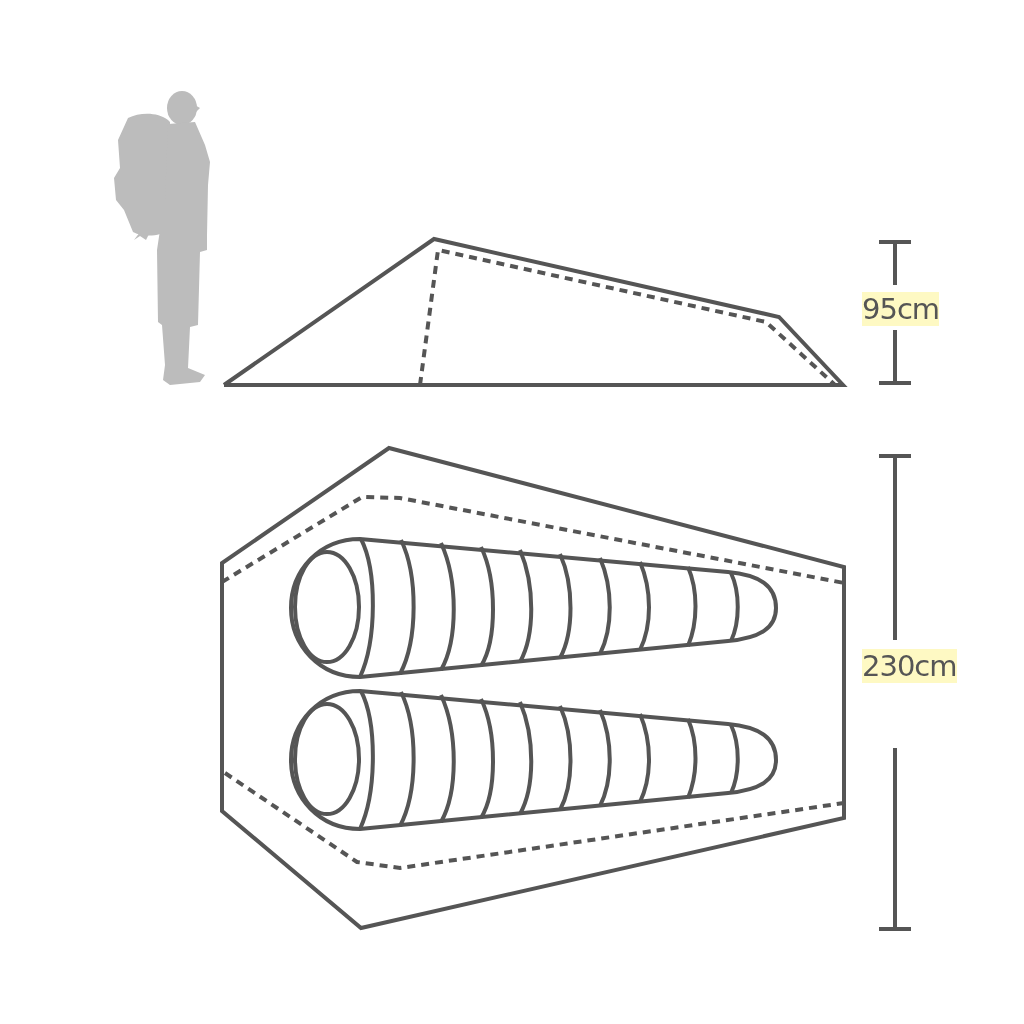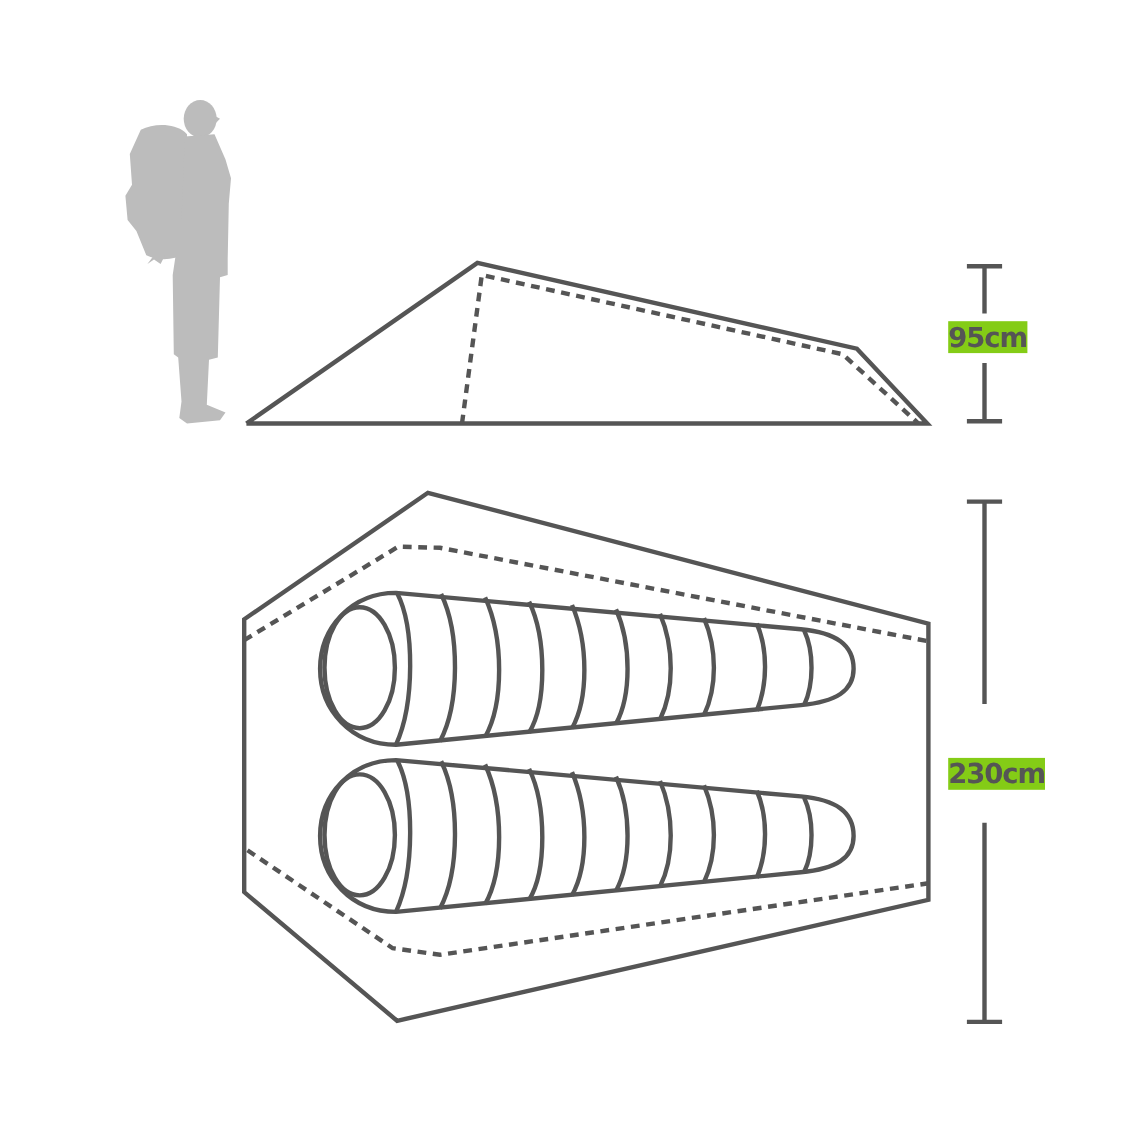--- a/index.html
+++ b/index.html
@@ -1,20 +1,20 @@
 <!DOCTYPE html>
 <html><head>
 <meta charset="utf-8">
 <style>
   html, body { margin: 0; padding: 0; background: #ffffff; }
   body { width: 1024px; height: 1024px; position: relative; overflow: hidden; font-family: "DejaVu Sans", sans-serif; }
   svg.stage { position: absolute; left: 0; top: 0; }
-  .dim-label { position: absolute; font-family: "DejaVu Sans", sans-serif; font-weight: bold; color: #555555; font-size: 25px; letter-spacing: -1px; background: #84cc16; }
+  .dim-label { position: absolute; font-family: "DejaVu Sans", sans-serif; font-weight: normal; color: #555555; font-size: 29px; letter-spacing: -1px; background: #fef9c3; }
   #lbl-height { left: 862px; top: 292px; }
-  #lbl-length { left: 862px; top: 689px; }
+  #lbl-length { left: 862px; top: 649px; }
 </style>
 </head>
 <body>
 
 <svg class="stage" width="1024" height="1024" viewBox="0 0 1024 1024">
 
   <g fill="#bcbcbc">
 
     <path d="M128,118 C140,112 158,112 168,120 L170,122 L170,230 C160,236 145,238 133,232 L124,210 L116,200 L114,178 L120,168 L118,140 Z"></path>
 

